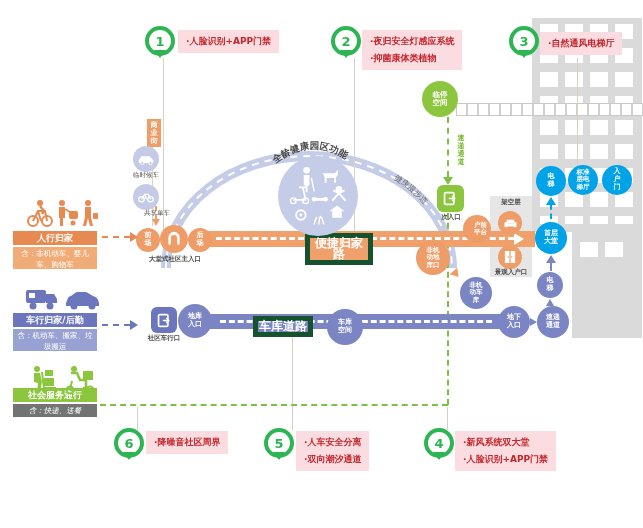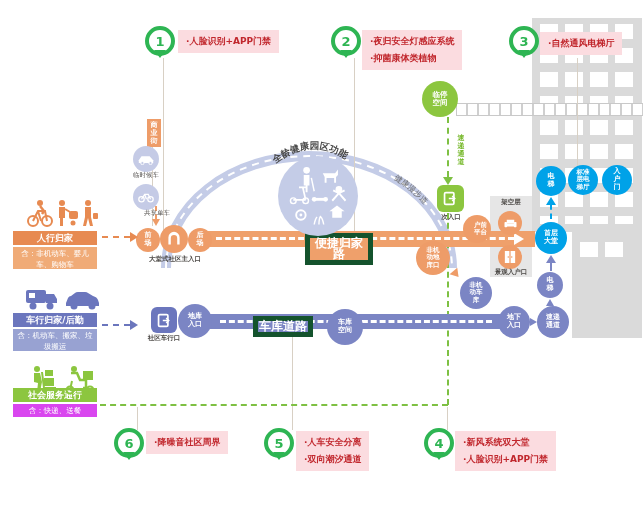--- a/index.html
+++ b/index.html
@@ -193,21 +193,21 @@
       <path d="M14 8 l2 16 h12" fill="none" stroke-width="2"></path>
       <circle cx="46" cy="5" r="3" stroke="none"></circle>
       <path d="M43 9 h6 l3 7 h6 v8 h-3" fill="none" stroke-width="2.5"></path>
       <rect x="55" y="7" width="10" height="9" stroke="none"></rect>
       <circle cx="42" cy="26" r="3.5" fill="none" stroke-width="2"></circle>
       <circle cx="62" cy="26" r="3.5" fill="none" stroke-width="2"></circle>
       <path d="M42 26 h20 M44 17 l-2 9" fill="none" stroke-width="2"></path>
     </g>
   </svg>
   <div class="ltitle" style="left:13px;top:388px;width:84px;height:14px;background:#8cc63f;">社会服务通行</div>
-  <div class="lsub" style="left:13px;top:404px;width:78px;height:9px;background:#d946ef;">含：快递、送餐</div>
+  <div class="lsub" style="left:13px;top:404px;width:78px;height:9px;background:#737373;font-style:italic;">含：快递、送餐</div>
 
   <div class="abs" style="left:147px;top:119px;width:14px;height:28px;background:#ee9c68;z-index:4;display:flex;align-items:center;justify-content:center;">
     <span style="display:block;width:8px;font-size:7px;line-height:1.15;color:#fff;font-weight:bold;text-align:center;">商业街</span>
   </div>
   <div class="circle c-lp" style="left:133px;top:146px;width:26px;height:26px;">
     <svg width="18" height="12" viewBox="0 0 20 13">
       <path d="M2 8 l3 -4.5 h9 l4 4.5 v3 H2 Z" fill="#fff"></path>
       <circle cx="6" cy="11" r="1.8" fill="#c5cbe6" stroke="#fff" stroke-width="1"></circle>
       <circle cx="15" cy="11" r="1.8" fill="#c5cbe6" stroke="#fff" stroke-width="1"></circle>
     </svg>

